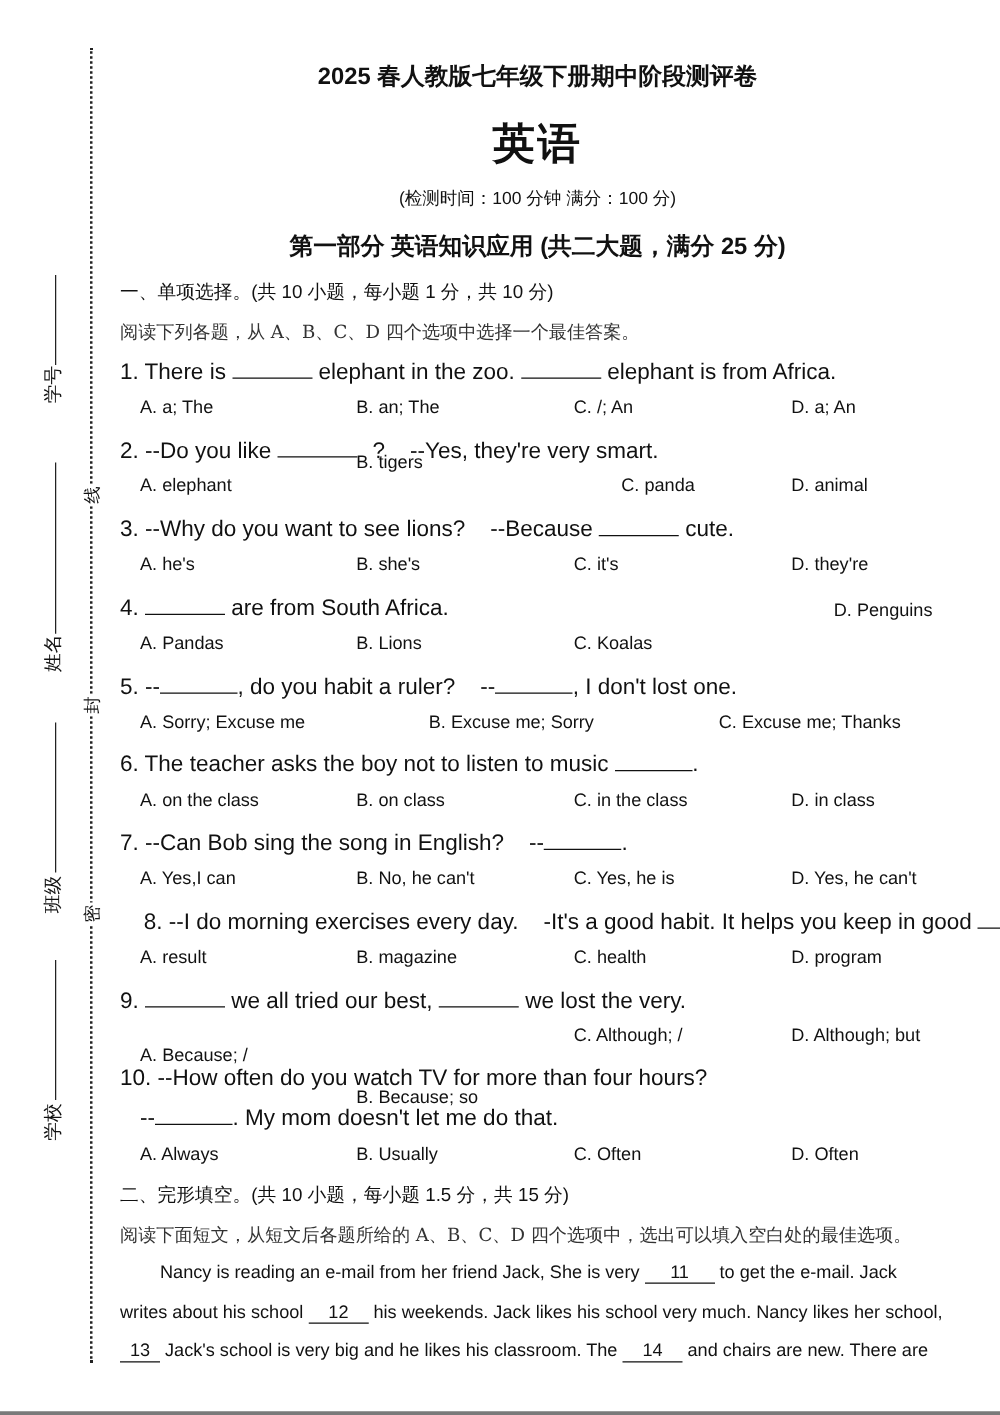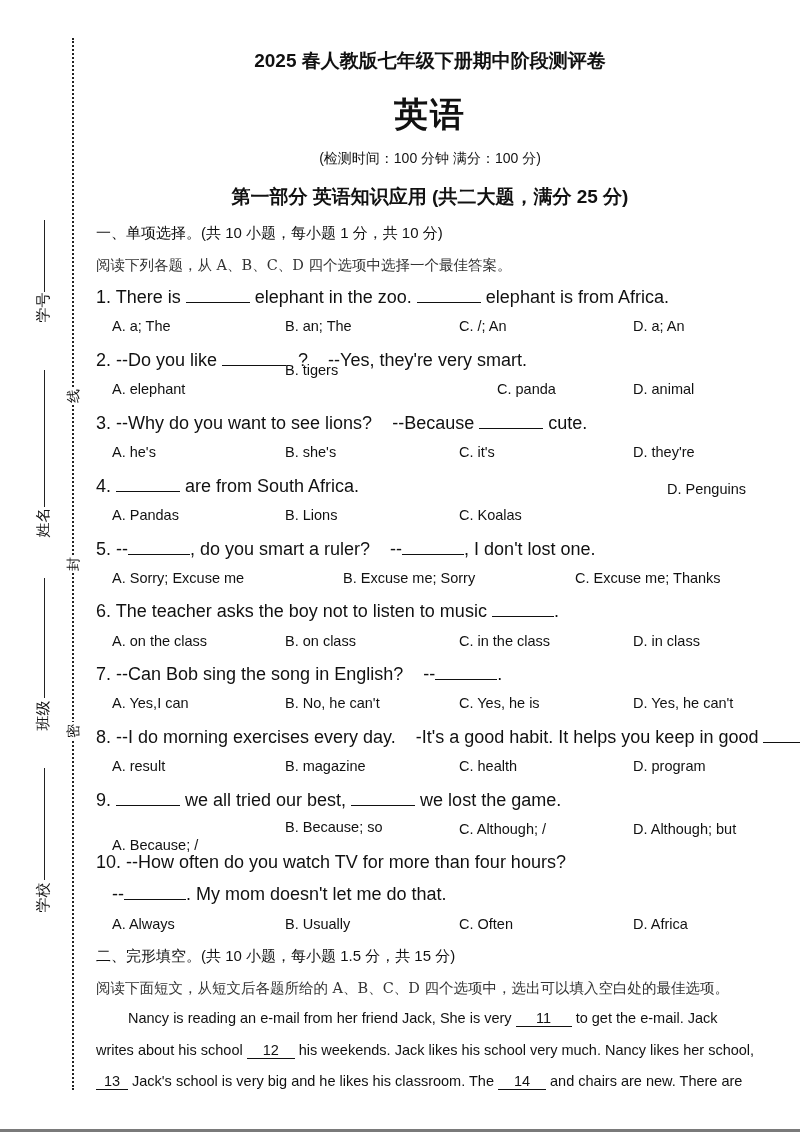--- a/index.html
+++ b/index.html
@@ -76,21 +76,21 @@
 
 <div class="abs q" style="top:476px;">
   <span style="white-space:pre;">4. </span><span class="blank" style="width:64px;"></span><span> are from South Africa.</span>
 </div>
 <div class="abs opt" style="top:507px;left:112px;">A. Pandas</div>
 <div class="abs opt" style="top:507px;left:285px;">B. Lions</div>
 <div class="abs opt" style="top:507px;left:459px;">C. Koalas</div>
 <div class="abs opt" style="top:481px;left:633px;margin-left:34px;">D. Penguins</div>
 
 <div class="abs q" style="top:539px;">
-  <span>5. --</span><span class="blank" style="width:62px;"></span><span style="white-space:pre;">, do you smart a ruler?    --</span><span class="blank" style="width:62px;"></span><span>, I don't lost one.</span>
+  <span>5. --</span><span class="blank" style="width:62px;"></span><span style="white-space:pre;">, do you habit a ruler?    --</span><span class="blank" style="width:62px;"></span><span>, I don't lost one.</span>
 </div>
 <div class="abs opt" style="top:570px;left:112px;">A. Sorry; Excuse me</div>
 <div class="abs opt" style="top:570px;left:343px;">B. Excuse me; Sorry</div>
 <div class="abs opt" style="top:570px;left:575px;">C. Excuse me; Thanks</div>
 
 <div class="abs q" style="top:601px;text-align:right;">
   <span>6. The teacher asks the boy not to listen to music </span><span class="blank" style="width:62px;"></span><span>.</span>
 </div>
 <div class="abs opt" style="top:633px;left:112px;">A. on the class</div>
 <div class="abs opt" style="top:633px;left:285px;">B. on class</div>
@@ -99,45 +99,45 @@
 
 <div class="abs q" style="top:664px;">
   <span style="white-space:pre;">7. --Can Bob sing the song in English?    --</span><span class="blank" style="width:62px;"></span><span>.</span>
 </div>
 <div class="abs opt" style="top:695px;left:112px;">A. Yes,I can</div>
 <div class="abs opt" style="top:695px;left:285px;">B. No, he can't</div>
 <div class="abs opt" style="top:695px;left:459px;">C. Yes, he is</div>
 <div class="abs opt" style="top:695px;left:633px;">D. Yes, he can't</div>
 
 <div class="abs q" style="top:727px;">
-  <span style="white-space:pre;">8. --I do morning exercises every day.    -It's a good habit. It helps you keep in good </span><span class="blank" style="width:64px;"></span><span>.</span>
+  <span style="white-space:pre;margin-left:19px;">8. --I do morning exercises every day.    -It's a good habit. It helps you keep in good </span><span class="blank" style="width:64px;"></span><span>.</span>
 </div>
 <div class="abs opt" style="top:758px;left:112px;">A. result</div>
 <div class="abs opt" style="top:758px;left:285px;">B. magazine</div>
 <div class="abs opt" style="top:758px;left:459px;">C. health</div>
 <div class="abs opt" style="top:758px;left:633px;">D. program</div>
 
 <div class="abs q" style="top:790px;">
-  <span style="white-space:pre;">9. </span><span class="blank" style="width:64px;"></span><span style="white-space:pre;"> we all tried our best, </span><span class="blank" style="width:64px;"></span><span> we lost the game.</span>
+  <span style="white-space:pre;">9. </span><span class="blank" style="width:64px;"></span><span style="white-space:pre;"> we all tried our best, </span><span class="blank" style="width:64px;"></span><span> we lost the very.</span>
 </div>
 <div class="abs opt" style="top:821px;left:112px;margin-top:16px;">A. Because; /</div>
-<div class="abs opt" style="top:819px;left:285px;">B. Because; so</div>
+<div class="abs opt" style="top:870px;left:285px;">B. Because; so</div>
 <div class="abs opt" style="top:821px;left:459px;">C. Although; /</div>
 <div class="abs opt" style="top:821px;left:633px;">D. Although; but</div>
 
 <div class="abs q" style="top:852px;">
   <span>10. --How often do you watch TV for more than four hours?</span>
 </div>
 <div class="abs q" style="top:884px;left:112px;">
   <span>--</span><span class="blank" style="width:62px;"></span><span>. My mom doesn't let me do that.</span>
 </div>
 <div class="abs opt" style="top:916px;left:112px;">A. Always</div>
 <div class="abs opt" style="top:916px;left:285px;">B. Usually</div>
 <div class="abs opt" style="top:916px;left:459px;">C. Often</div>
-<div class="abs opt" style="top:916px;left:633px;">D. Africa</div>
+<div class="abs opt" style="top:916px;left:633px;">D. Often</div>
 
 <div class="abs sec" style="top:947px;">二、完形填空。(共 10 小题，每小题 1.5 分，共 15 分)</div>
 <div class="abs instr" style="top:979px;">阅读下面短文，从短文后各题所给的 A、B、C、D 四个选项中，选出可以填入空白处的最佳选项。</div>
 
 <div class="abs para" style="top:1010px;padding-left:32px;">
   <span style="white-space:pre;">Nancy is reading an e-mail from her friend Jack, She is very </span><span class="num-blank" style="width:56px;">11</span><span style="white-space:pre;"> to get the e-mail. Jack</span>
 </div>
 <div class="abs para" style="top:1042px;">
   <span style="white-space:pre;">writes about his school </span><span class="num-blank" style="width:48px;">12</span><span style="white-space:pre;"> his weekends. Jack likes his school very much. Nancy likes her school,</span>
 </div>

